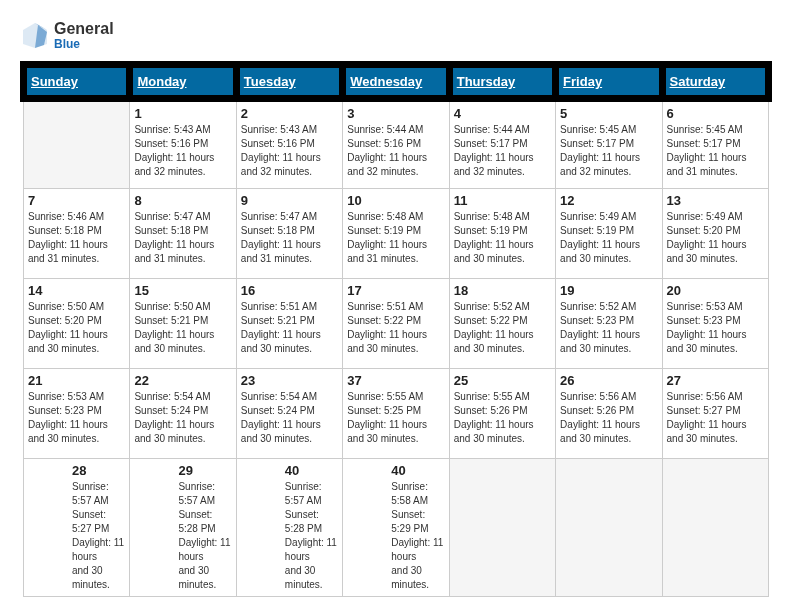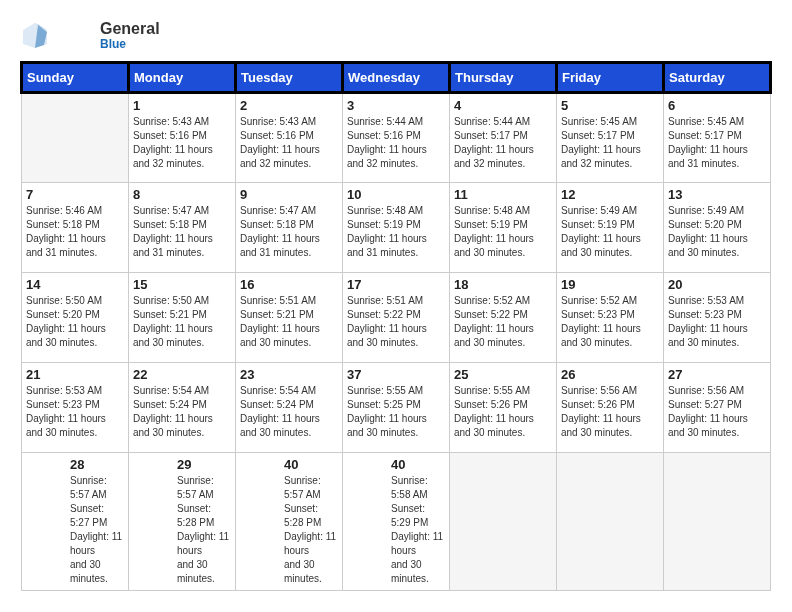--- a/index.html
+++ b/index.html
@@ -18,21 +18,20 @@
     }
     .logo {
       display: flex;
       align-items: center;
       gap: 4px;
     }
     .logo-text {
       display: flex;
       flex-direction: column;
       line-height: 1.1;
-      margin-left: 46px;
     }
     .logo-general {
       font-size: 16px;
       font-weight: bold;
       color: #333;
     }
     .logo-blue {
       font-size: 12px;
       font-weight: bold;
       color: #1a6bb5;
@@ -52,26 +51,27 @@
     .subtitle {
       font-size: 16px;
       color: #444;
     }
     .calendar {
       width: 100%;
       border-collapse: collapse;
       font-size: 11px;
     }
     .calendar th {
-      background-color: #1d4ed8;
+      background-color: #0369a1;
       color: #fff;
       padding: 6px 4px;
       text-align: left;
       font-size: 13px;
-      border: 3px solid #000000;
+      border: 7px solid #000000;
+      text-decoration: underline;
     }
     .calendar td {
       border: 1px solid #ccc;
       vertical-align: top;
       padding: 4px;
       width: calc(100% / 7);
       height: 90px;
       background: #fff;
     }
     .calendar td.empty {

